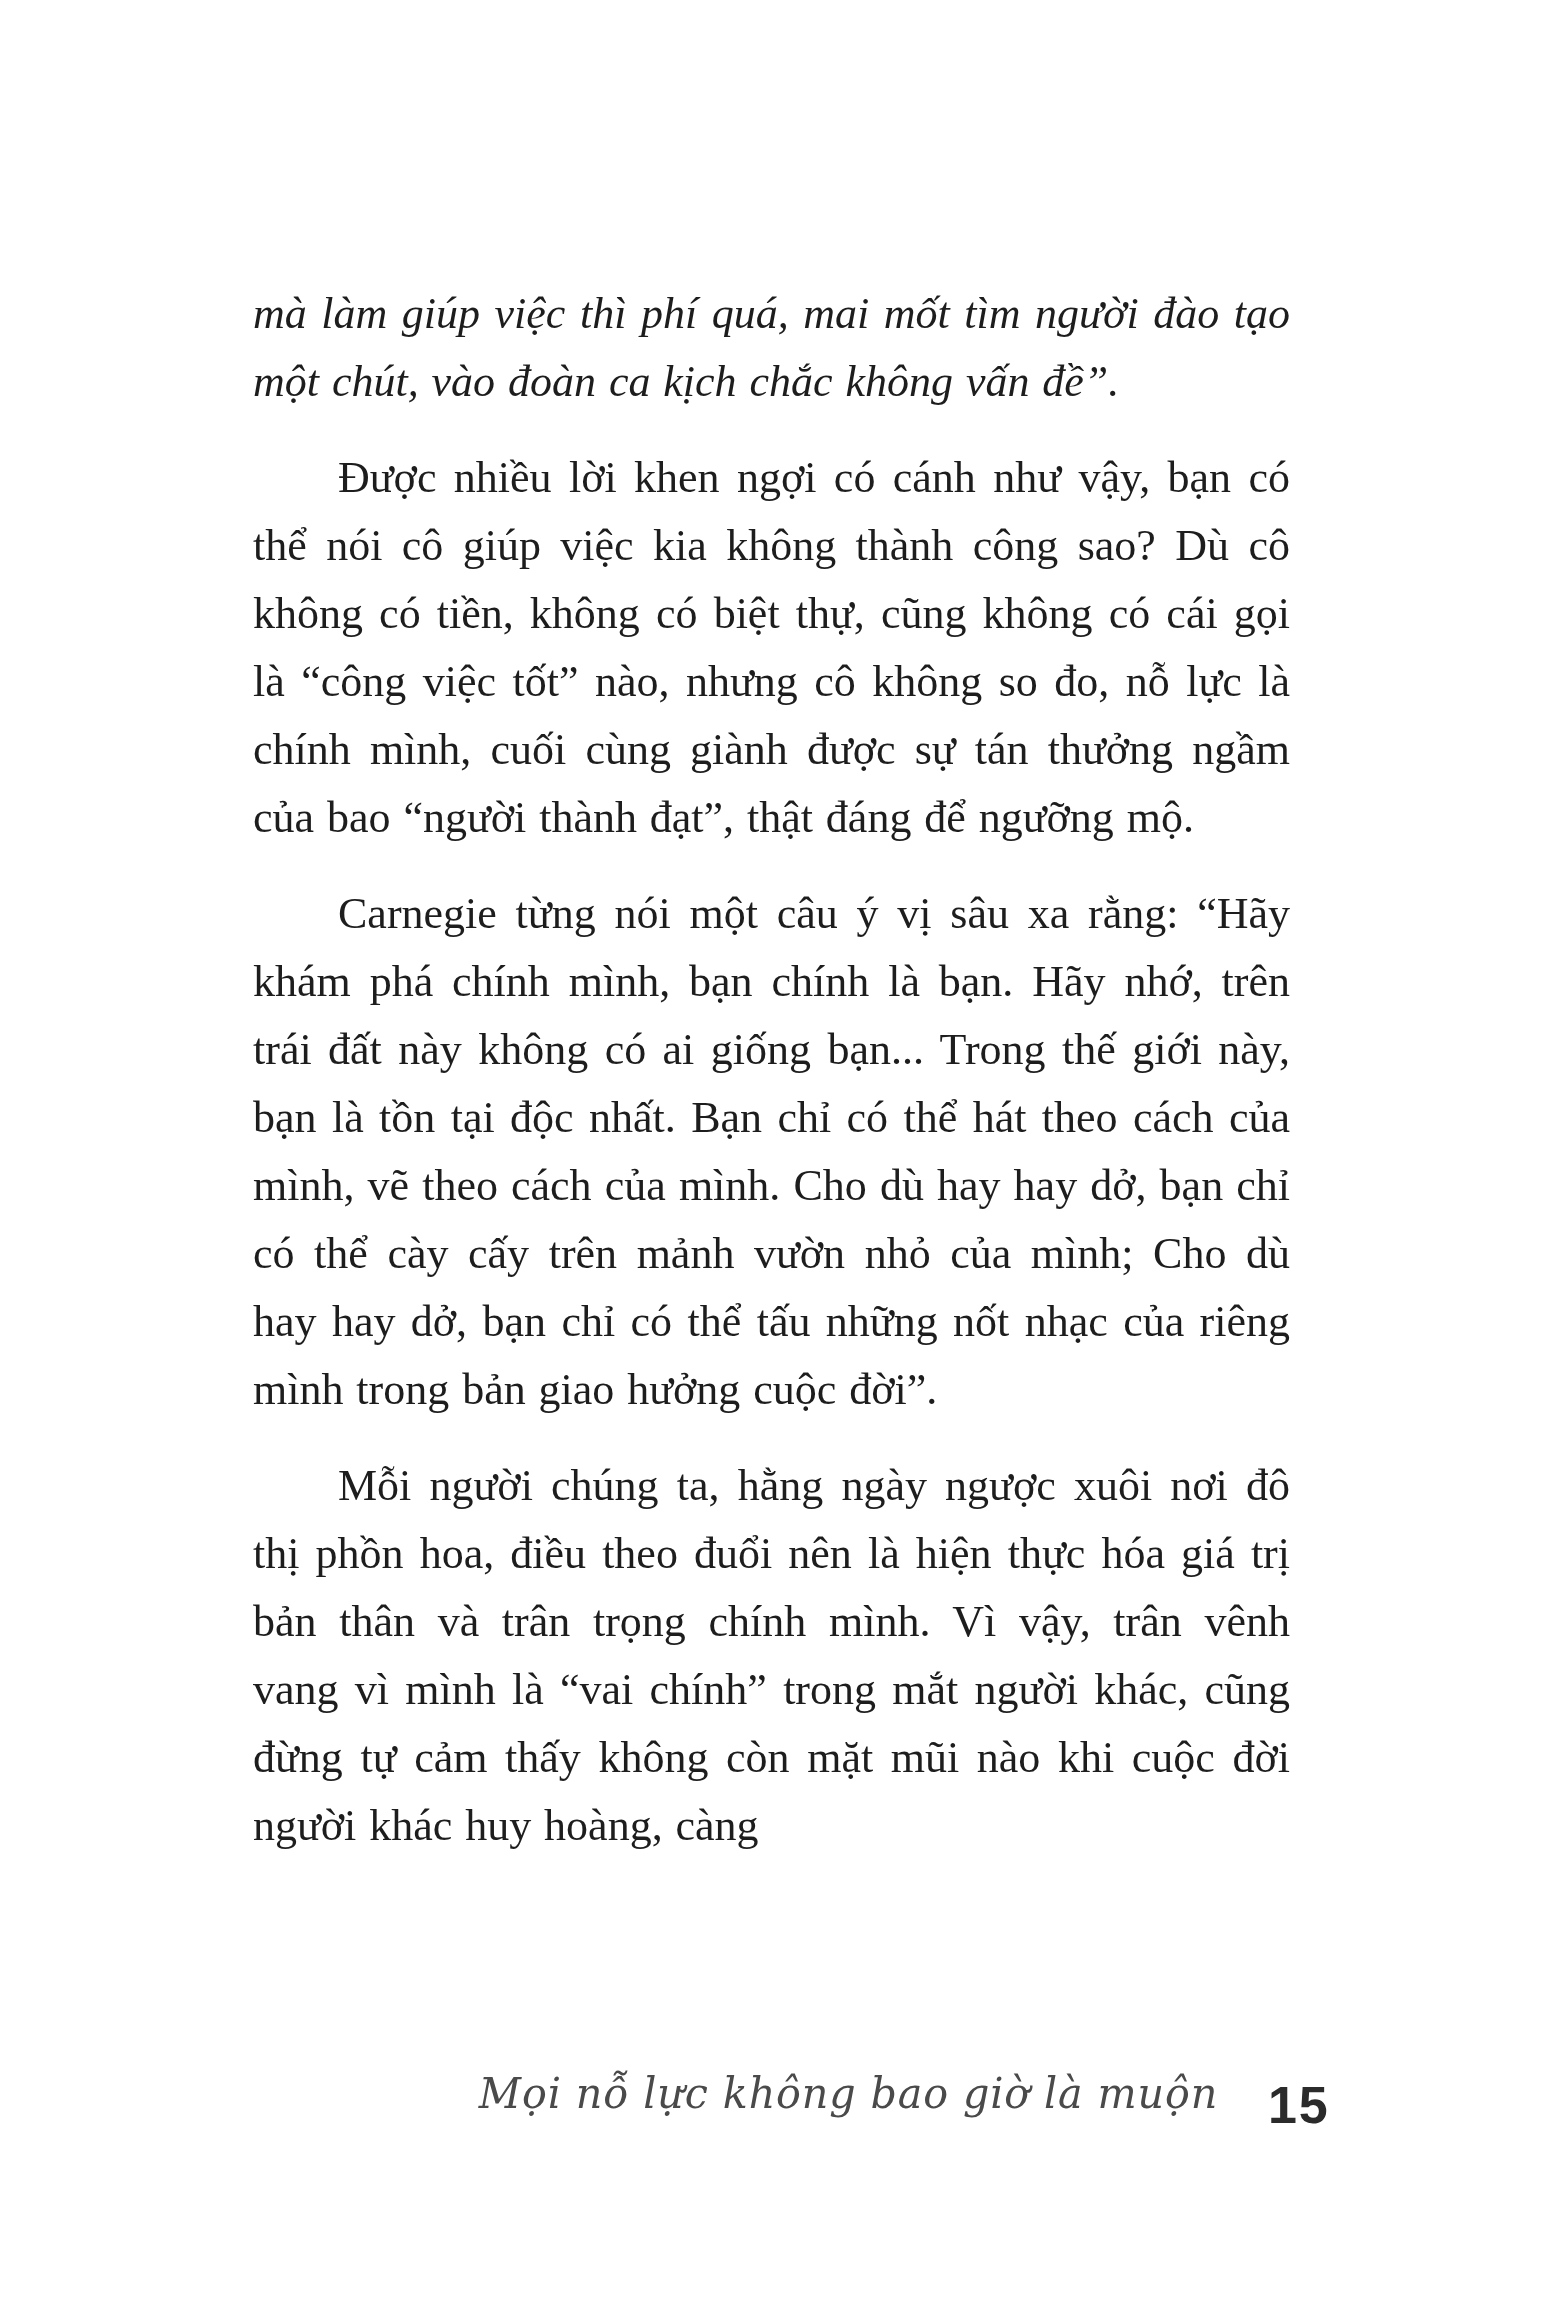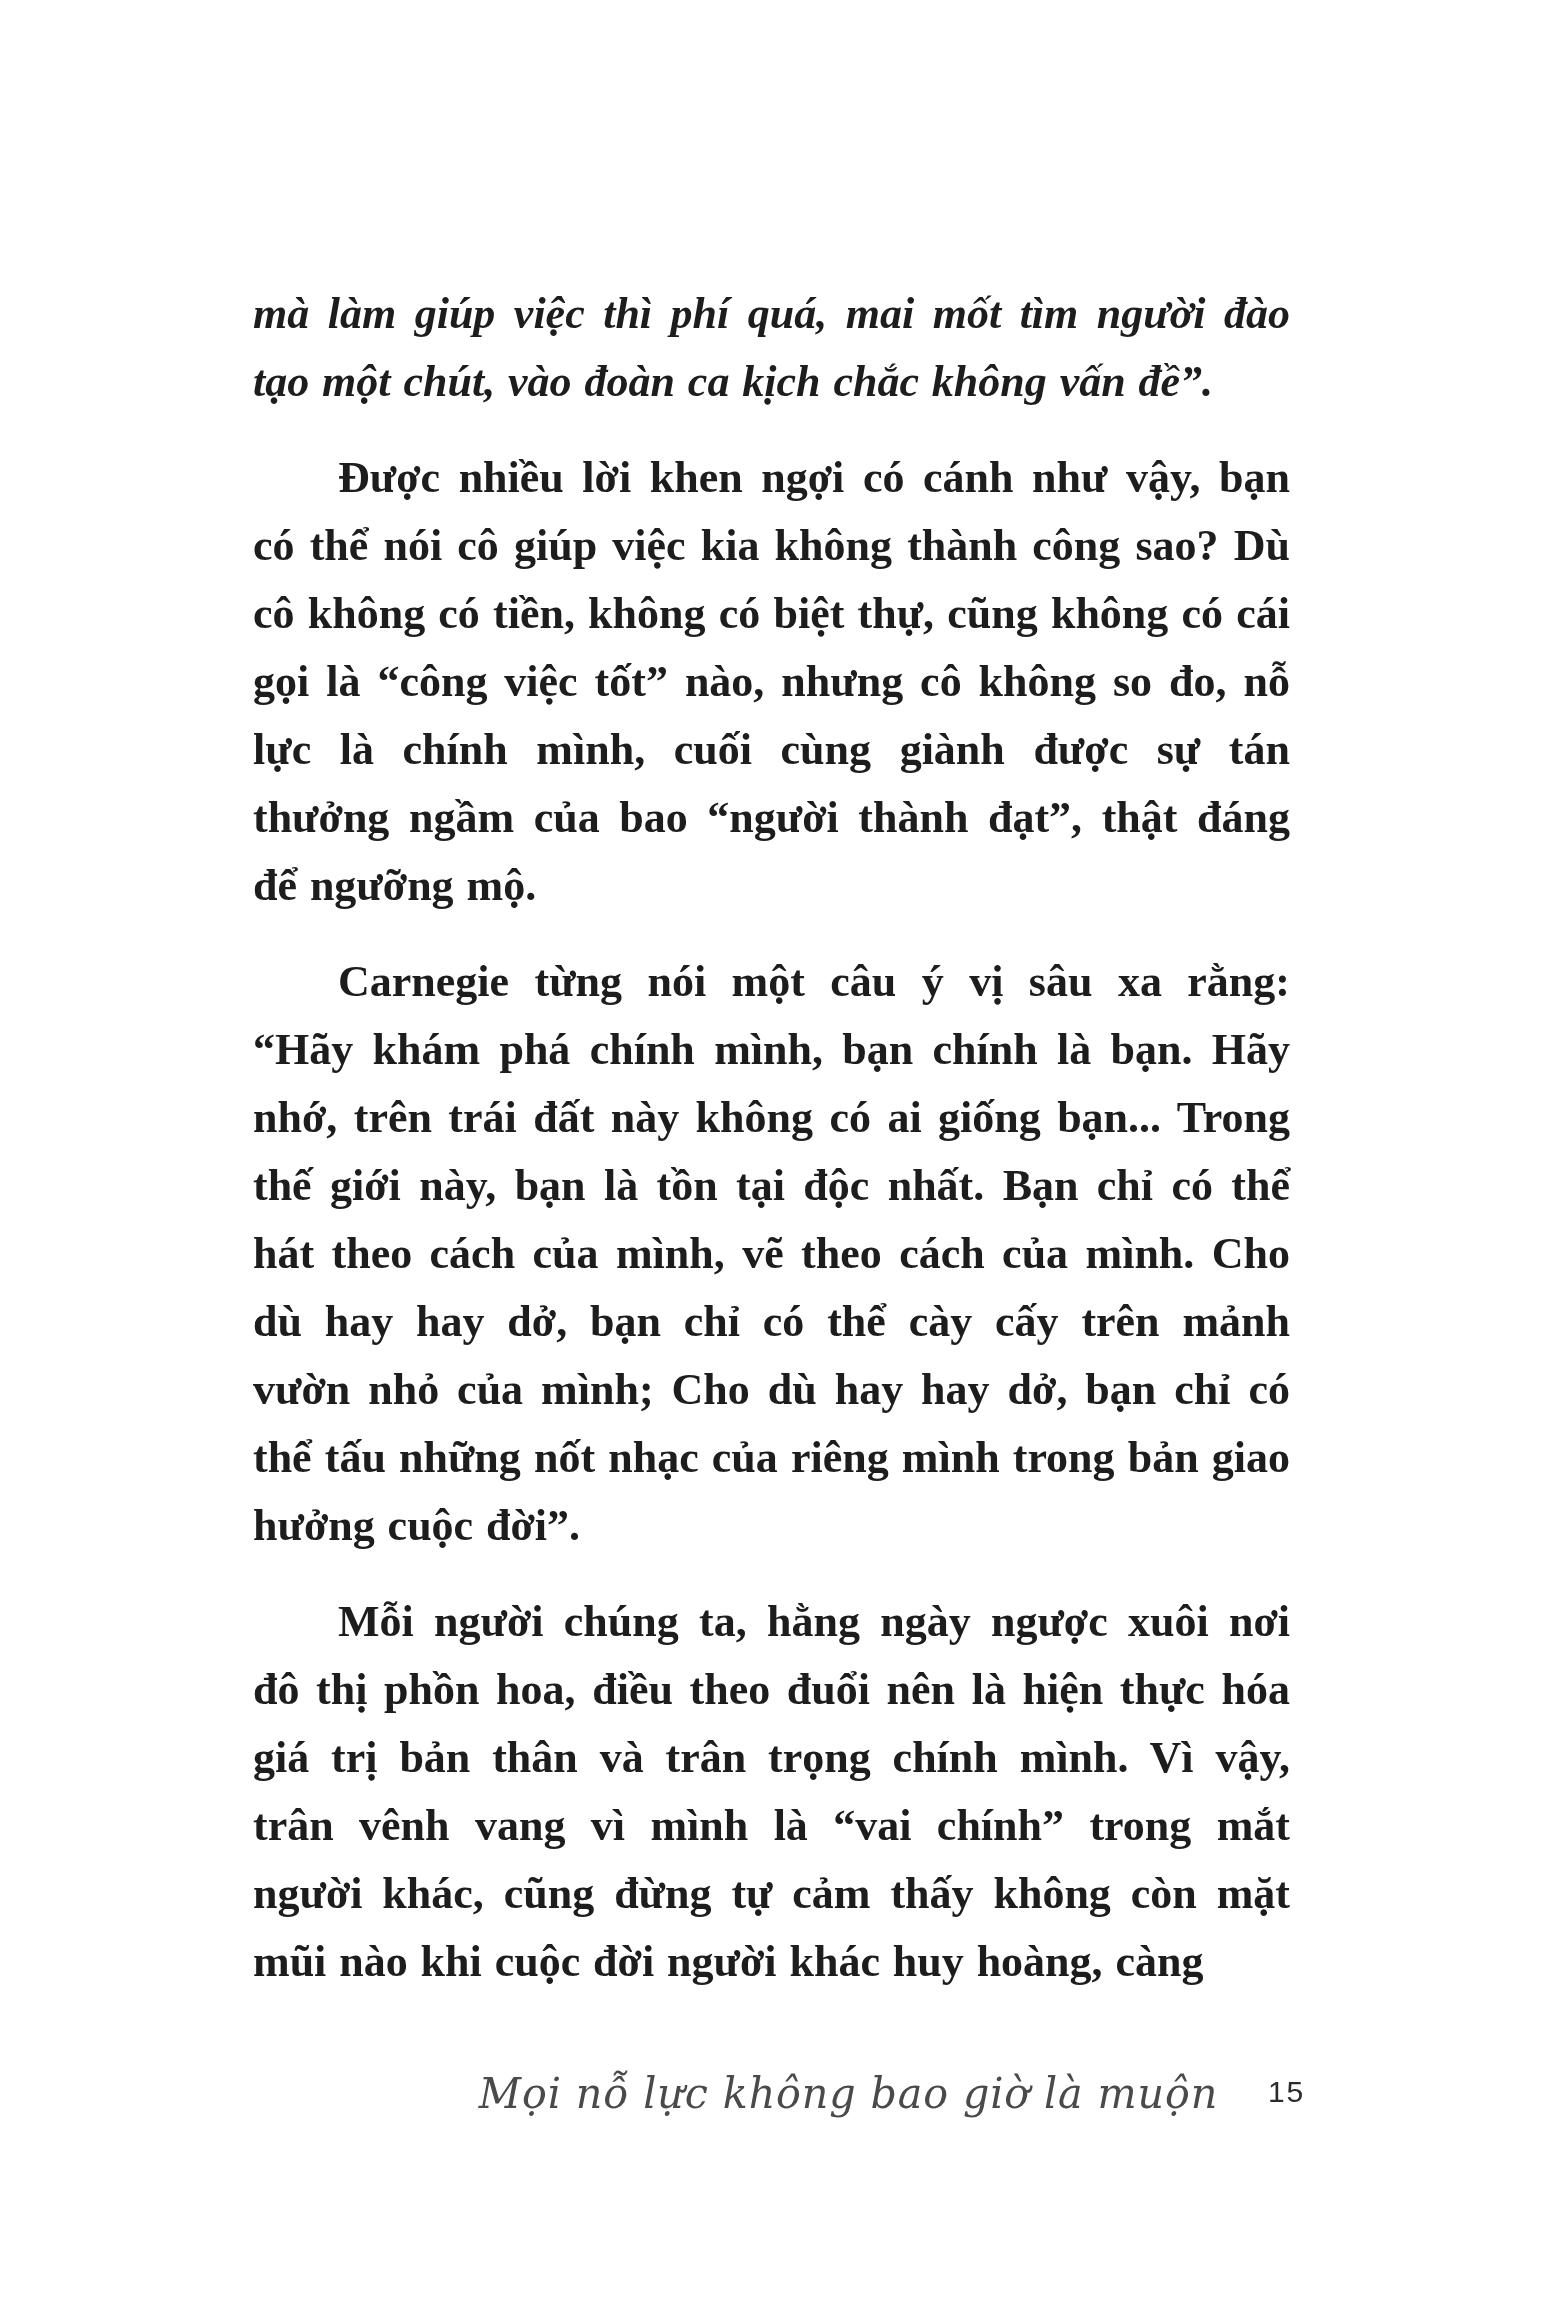--- a/index.html
+++ b/index.html
@@ -26,21 +26,20 @@
 
   .text-block p {
     font-family: "Liberation Serif", serif;
     font-size: 44px;
     line-height: 68px;
     color: #1d1d1d;
     text-align: justify;
     text-indent: 85px;
     margin-bottom: 28px;
     word-spacing: 1.9px;
-    font-weight: bold;
   }
 
   .text-block p.continuation {
     text-indent: 0;
     font-style: italic;
   }
 
   .page-footer {
     position: absolute;
     left: 16px;
@@ -62,22 +61,22 @@
     white-space: nowrap;
     transform: scaleX(0.96);
     transform-origin: right center;
   }
 
   .footer-pagenum {
     position: absolute;
     left: 1252px;
     top: 20.4px;
     font-family: "Liberation Sans", sans-serif;
-    font-size: 30px;
-    font-weight: 400;
+    font-size: 52px;
+    font-weight: 700;
     color: #2b2b2b;
     letter-spacing: 1.9px;
   }
 </style>
 </head>
 <body>
 
 <div class="page">
 
   <div class="text-block">

